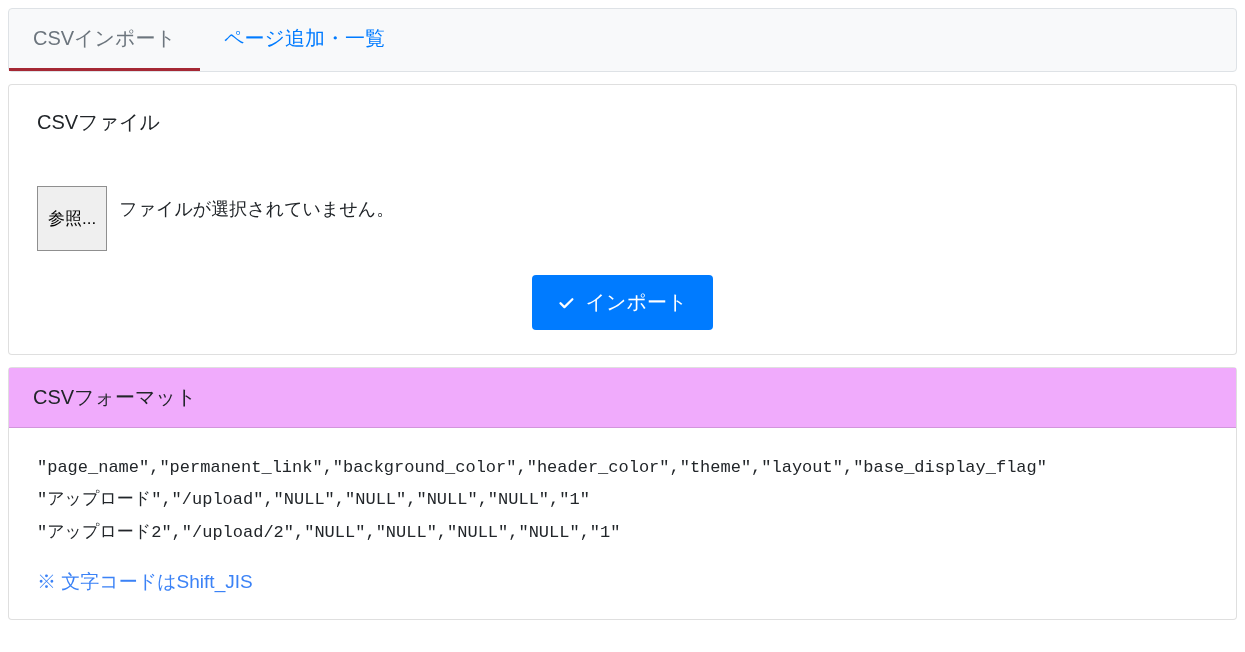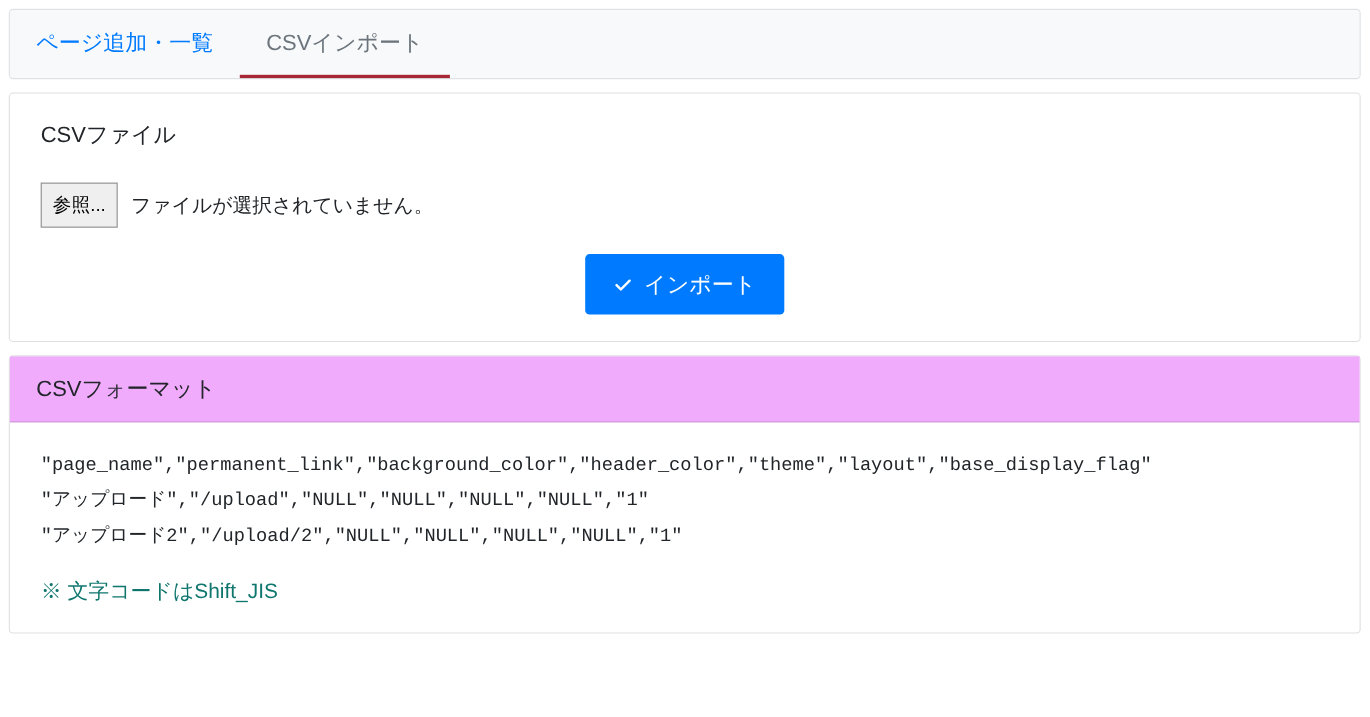--- a/index.html
+++ b/index.html
@@ -51,24 +51,25 @@
     }
     .file-row {
       display: flex;
       align-items: center;
       gap: 12px;
       margin-bottom: 24px;
     }
     .browse-btn {
       background: #efefef;
       border: 1px solid #8f8f8f;
-      padding: 8px 10px;
+      padding: 20px 10px;
       font-size: 17px;
       cursor: pointer;
       font-family: inherit;
+      margin-top: 20px;
     }
     .file-status {
       font-size: 18px;
       color: #212529;
       text-align: right;
     }
     .submit-row {
       display: flex;
       justify-content: center;
     }
@@ -101,31 +102,31 @@
       font-family: SFMono-Regular, Menlo, Monaco, Consolas, "Liberation Mono", "Courier New", monospace;
       font-size: 17px;
       line-height: 1.9;
       white-space: pre-wrap;
       word-break: break-all;
       color: #212529;
       margin-bottom: 20px;
     }
     .note {
       font-size: 19px;
-      color: #0f766e;
+      color: #3b82f6;
     }
   </style>
 </head>
 <body>
 
 <div class="container">
 
   <div class="tabs">
+    <a class="tab active">CSVインポート</a>
     <a class="tab">ページ追加・一覧</a>
-    <a class="tab active">CSVインポート</a>
   </div>
 
   <div class="card">
     <div class="card-body">
       <div class="section-label">CSVファイル</div>
 
       <div class="file-row">
         <button class="browse-btn">参照...</button>
         <span class="file-status">ファイルが選択されていません。</span>
       </div>

